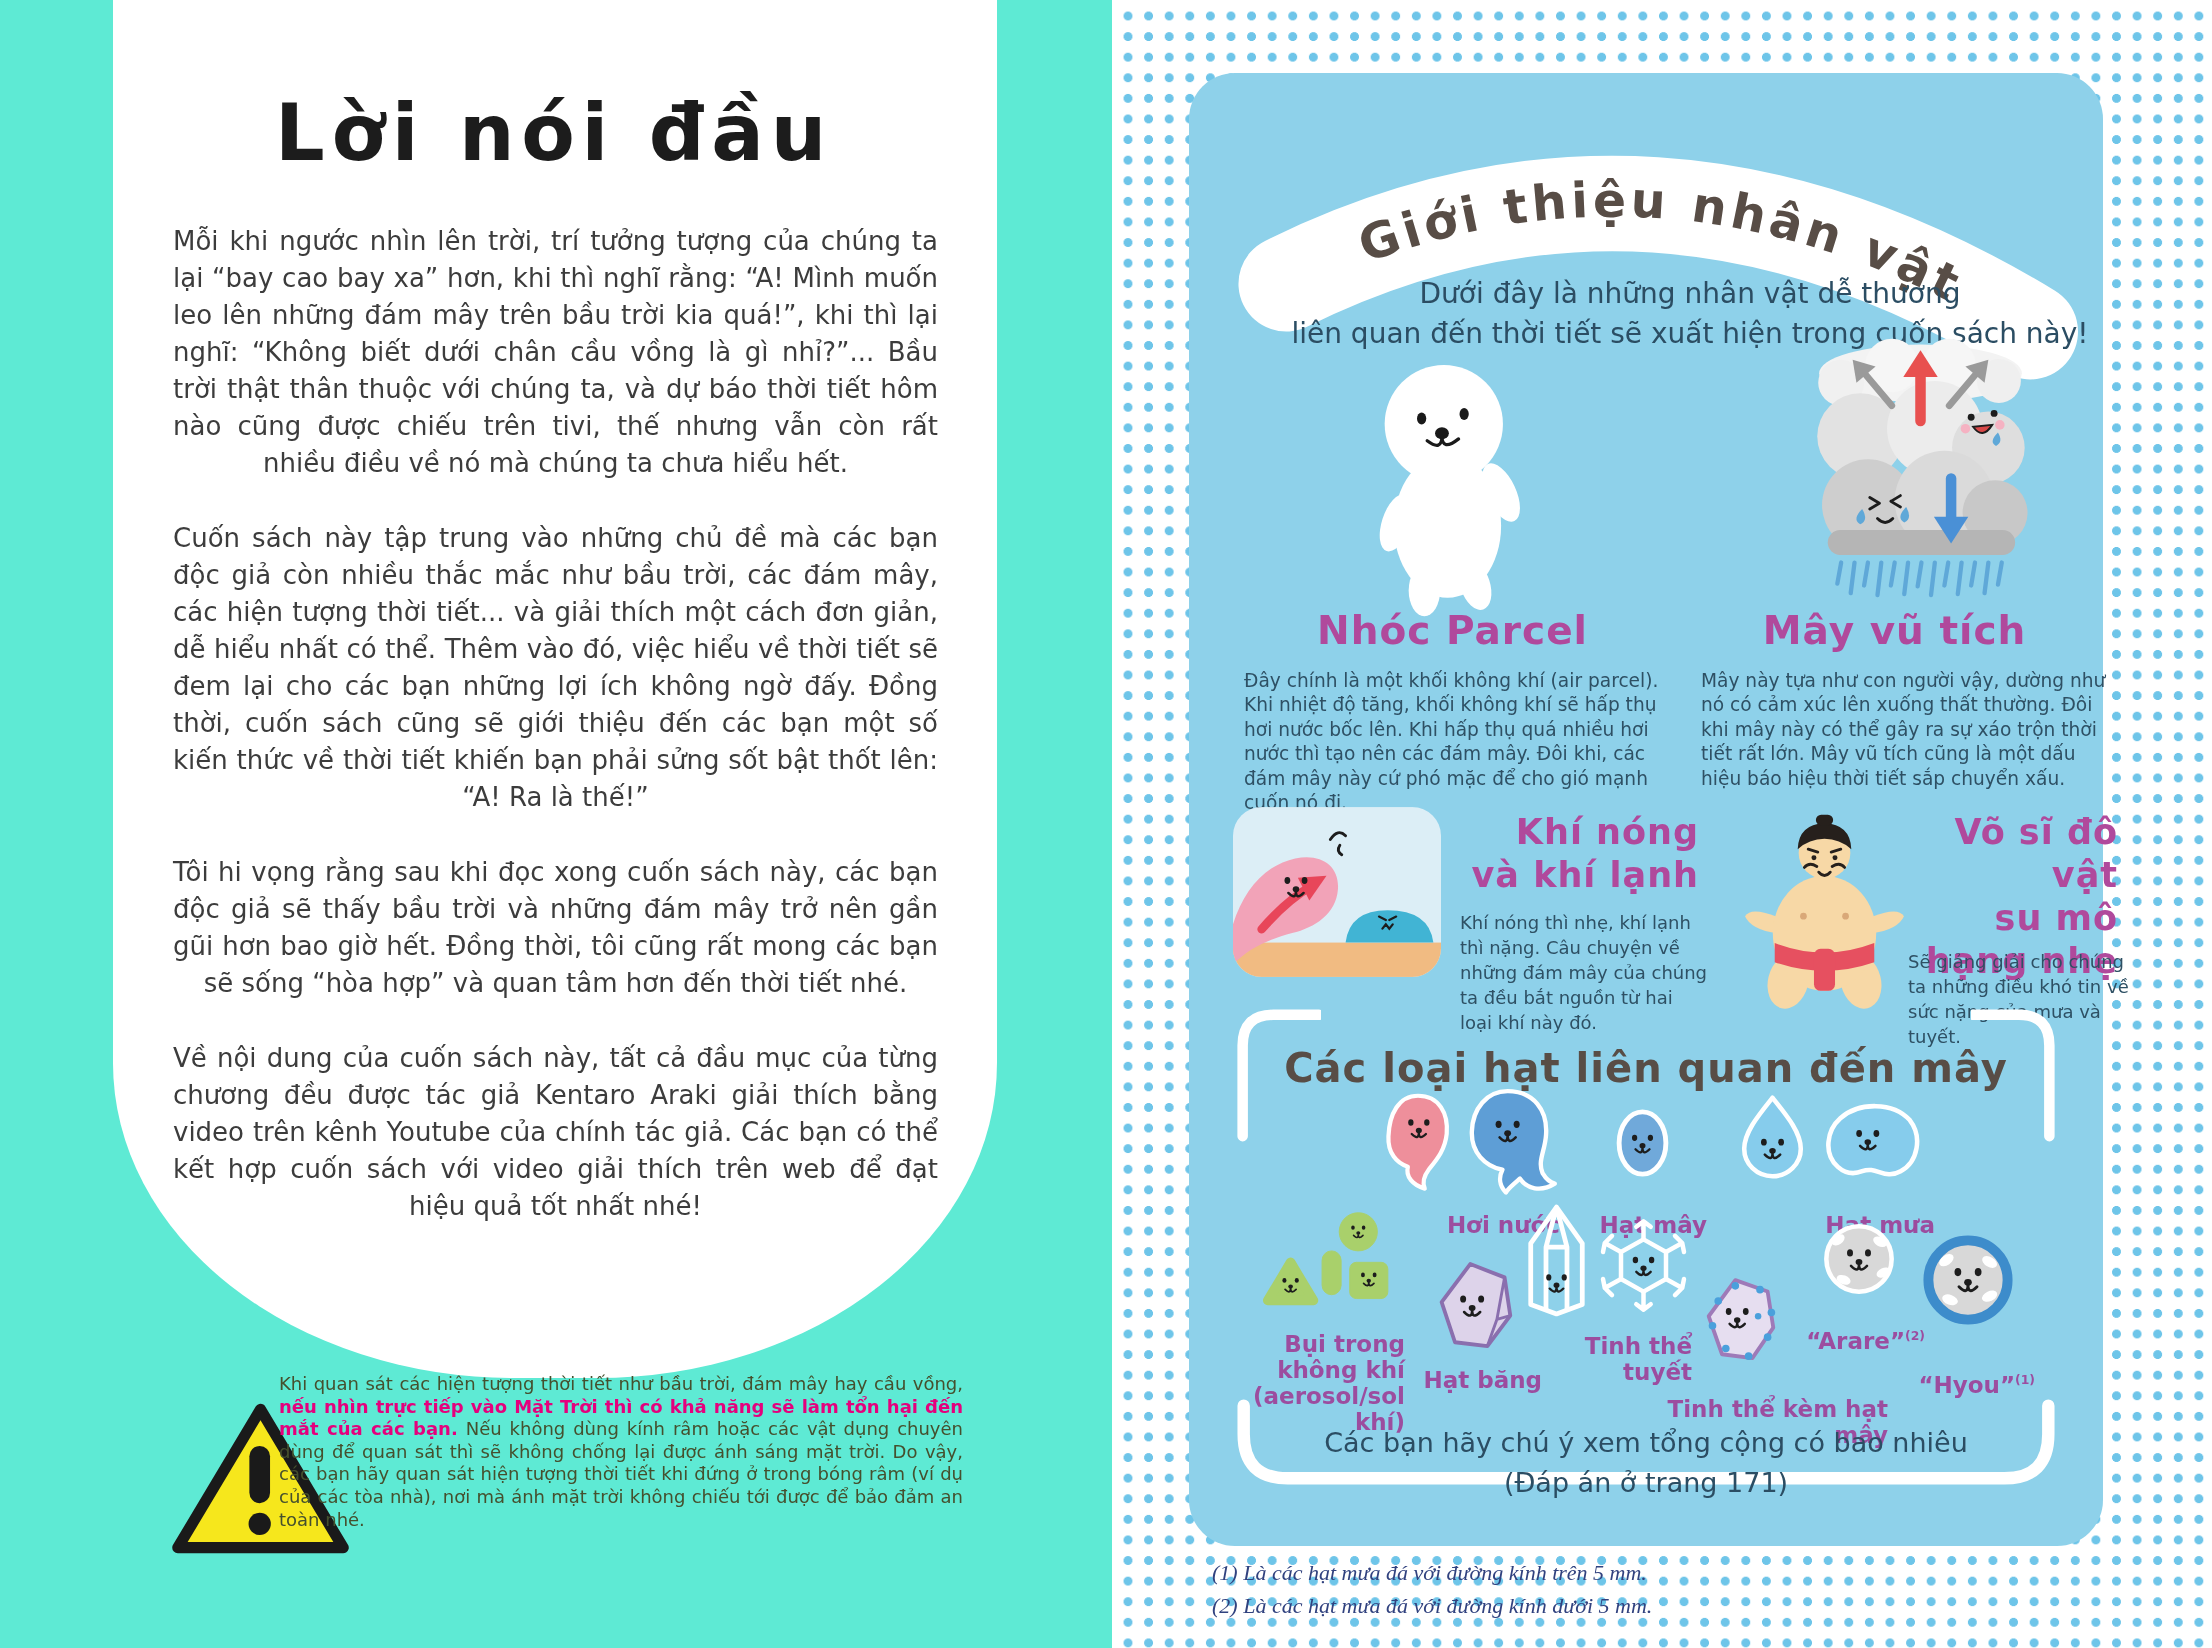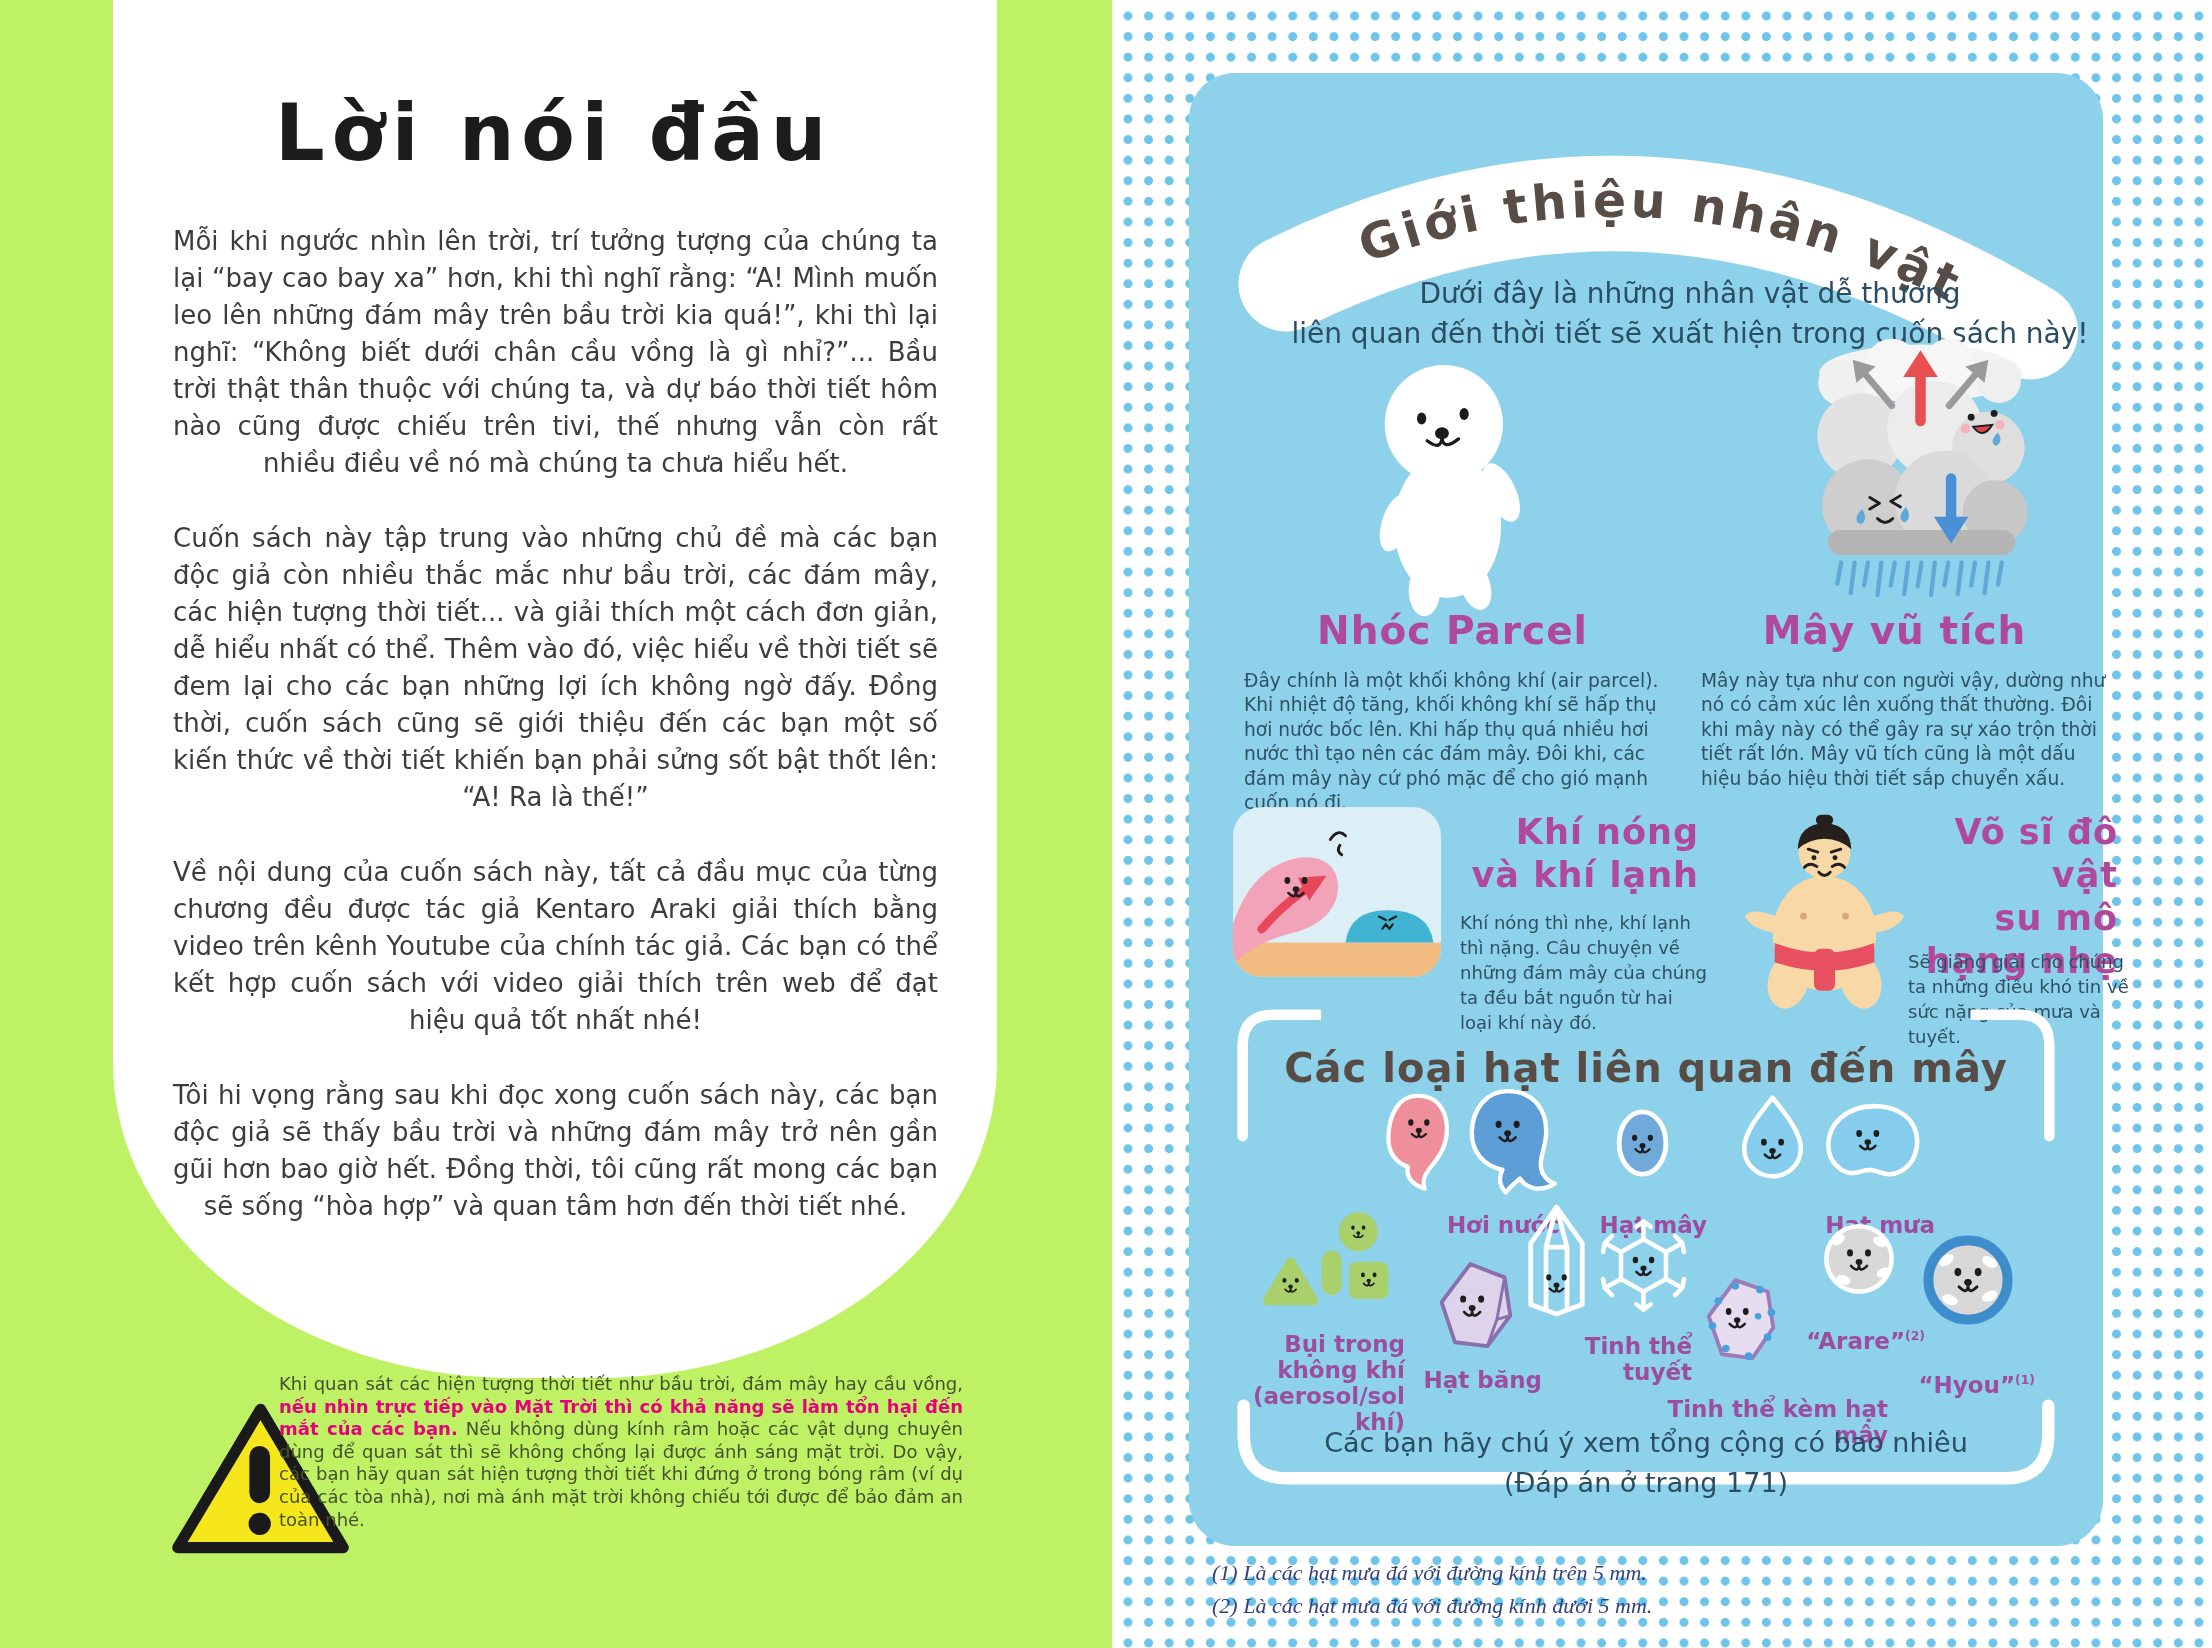--- a/index.html
+++ b/index.html
@@ -1,20 +1,20 @@
 <!DOCTYPE html>
 <html><head>
 <meta charset="utf-8">
 <style>
   html,body{margin:0;padding:0;background:#777;}
   #page{position:relative;width:2213px;height:1649px;overflow:hidden;
         font-family:"DejaVu Sans","Liberation Sans",sans-serif;}
 
   
-  #left-page{position:absolute;left:0;top:0;width:1112px;height:1649px;background:#bef264;}
+  #left-page{position:absolute;left:0;top:0;width:1112px;height:1649px;background:#5eead4;}
   #white-blob{position:absolute;left:113px;top:-67px;width:884px;height:1445px;background:#ffffff;
               border-radius:0 0 401px 401px / 0 0 315px 315px;}
   #fw-title{position:absolute;left:124px;top:88px;width:860px;text-align:center;
             font-size:78px;font-weight:bold;letter-spacing:6.7px;color:#1c1c1c;}
   #fw-body{position:absolute;left:173px;top:223px;width:765px;color:#3c3c3c;
            font-size:26px;line-height:37px;}
   #fw-body p{margin:0 0 38px 0;text-align:justify;text-align-last:center;}
   
   #warning{position:absolute;left:153px;top:1357px;width:841px;height:220px;}
   #warning-icon{position:absolute;left:11.5px;top:38px;width:191px;height:167px;}
@@ -67,22 +67,22 @@
 <div id="page">
 
   <div id="left-page">
     <div id="white-blob"></div>
 
     <div id="fw-title">Lời nói đầu</div>
 
     <div id="fw-body">
       <p>Mỗi khi ngước nhìn lên trời, trí tưởng tượng của chúng ta lại “bay cao bay xa” hơn, khi thì nghĩ rằng: “A! Mình muốn leo lên những đám mây trên bầu trời kia quá!”, khi thì lại nghĩ: “Không biết dưới chân cầu vồng là gì nhỉ?”... Bầu trời thật thân thuộc với chúng ta, và dự báo thời tiết hôm nào cũng được chiếu trên tivi, thế nhưng vẫn còn rất nhiều điều về nó mà chúng ta chưa hiểu hết.</p>
       <p>Cuốn sách này tập trung vào những chủ đề mà các bạn độc giả còn nhiều thắc mắc như bầu trời, các đám mây, các hiện tượng thời tiết... và giải thích một cách đơn giản, dễ hiểu nhất có thể. Thêm vào đó, việc hiểu về thời tiết sẽ đem lại cho các bạn những lợi ích không ngờ đấy. Đồng thời, cuốn sách cũng sẽ giới thiệu đến các bạn một số kiến thức về thời tiết khiến bạn phải sửng sốt bật thốt lên: “A! Ra là thế!”</p>
+      <p>Tôi hi vọng rằng sau khi đọc xong cuốn sách này, các bạn độc giả sẽ thấy bầu trời và những đám mây trở nên gần gũi hơn bao giờ hết. Đồng thời, tôi cũng rất mong các bạn sẽ sống “hòa hợp” và quan tâm hơn đến thời tiết nhé.</p>
       <p>Về nội dung của cuốn sách này, tất cả đầu mục của từng chương đều được tác giả Kentaro Araki giải thích bằng video trên kênh Youtube của chính tác giả. Các bạn có thể kết hợp cuốn sách với video giải thích trên web để đạt hiệu quả tốt nhất nhé!</p>
-      <p>Tôi hi vọng rằng sau khi đọc xong cuốn sách này, các bạn độc giả sẽ thấy bầu trời và những đám mây trở nên gần gũi hơn bao giờ hết. Đồng thời, tôi cũng rất mong các bạn sẽ sống “hòa hợp” và quan tâm hơn đến thời tiết nhé.</p>
     </div>
 
     <div id="warning">
       <svg id="warning-icon" viewBox="0 0 120 105">
         <path d="M60,9 L112,96 H8 Z" fill="#f6e71c" stroke="#1a1a1a" stroke-width="7" stroke-linejoin="round"></path>
         <rect x="53" y="32" width="13" height="36" rx="6.5" fill="#1a1a1a"></rect>
         <circle cx="59.5" cy="81" r="7" fill="#1a1a1a"></circle>
       </svg>
       <div id="warning-text"><span>Khi quan sát các hiện tượng thời tiết như bầu trời, đám mây hay cầu vồng, </span><span class="hl">nếu nhìn trực tiếp vào Mặt Trời thì có khả năng sẽ làm tổn hại đến mắt của các bạn.</span><span> Nếu không dùng kính râm hoặc các vật dụng chuyên dùng để quan sát thì sẽ không chống lại được ánh sáng mặt trời. Do vậy, các bạn hãy quan sát hiện tượng thời tiết khi đứng ở trong bóng râm (ví dụ của các tòa nhà), nơi mà ánh mặt trời không chiếu tới được để bảo đảm an toàn nhé.</span></div>
     </div>

